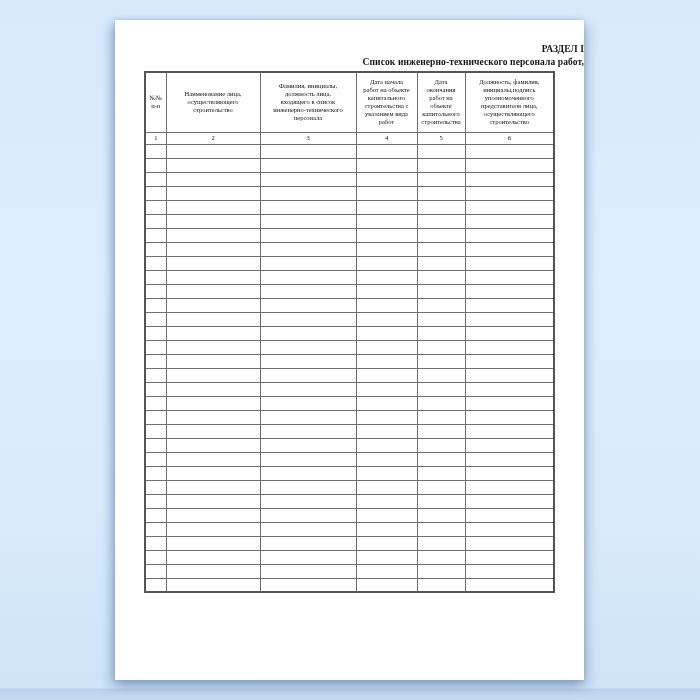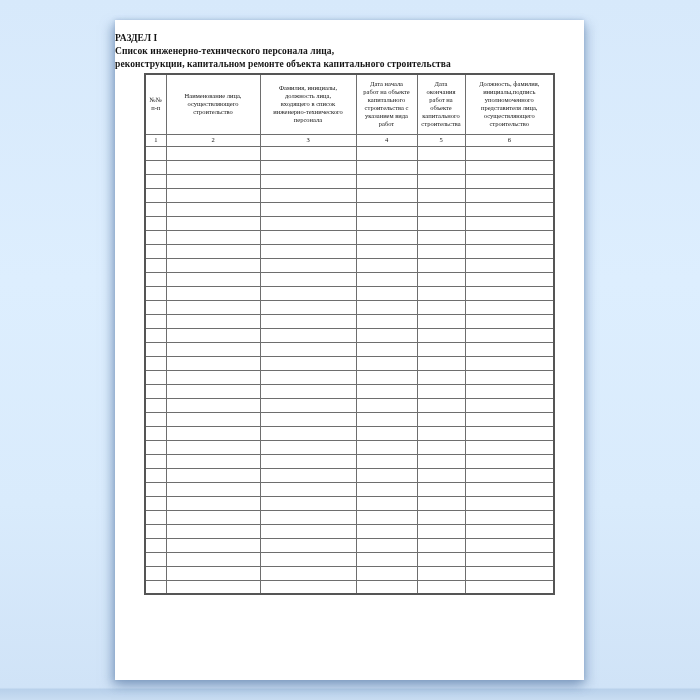--- a/index.html
+++ b/index.html
@@ -27,22 +27,22 @@
     width: 469px;
     height: 660px;
     background: #ffffff;
     box-shadow:
       -4px 5px 10px rgba(108, 138, 178, 0.60),
        4px 5px 10px rgba(108, 138, 178, 0.42),
        0 0 4px  rgba(120, 150, 190, 0.40);
   }
 
   .title-block {
-    padding-top: 12px;
-    text-align: left;
+    padding-top: 23px;
+    text-align: right;
     font-weight: bold;
     font-size: 9.5px;
     line-height: 13px;
     color: #141414;
     letter-spacing: 0.1px;
   }
 
   table.form {
     margin: 2px auto 0;
     width: 409px;
@@ -78,22 +78,21 @@
   }
 </style>
 </head>
 <body>
 
 <div class="scene">
   <div class="page">
 
     <div class="title-block">
       <div>РАЗДЕЛ I</div>
-      <div>Список инженерно-технического персонала лица,</div>
-      <div>реконструкции, капитальном ремонте объекта капитального строительства</div>
+      <div>Список инженерно-технического персонала работ,</div>
     </div>
 
     <table class="form">
       <colgroup>
         <col style="width:21px">
         <col style="width:94px">
         <col style="width:96px">
         <col style="width:61px">
         <col style="width:48px">
         <col style="width:89px">

